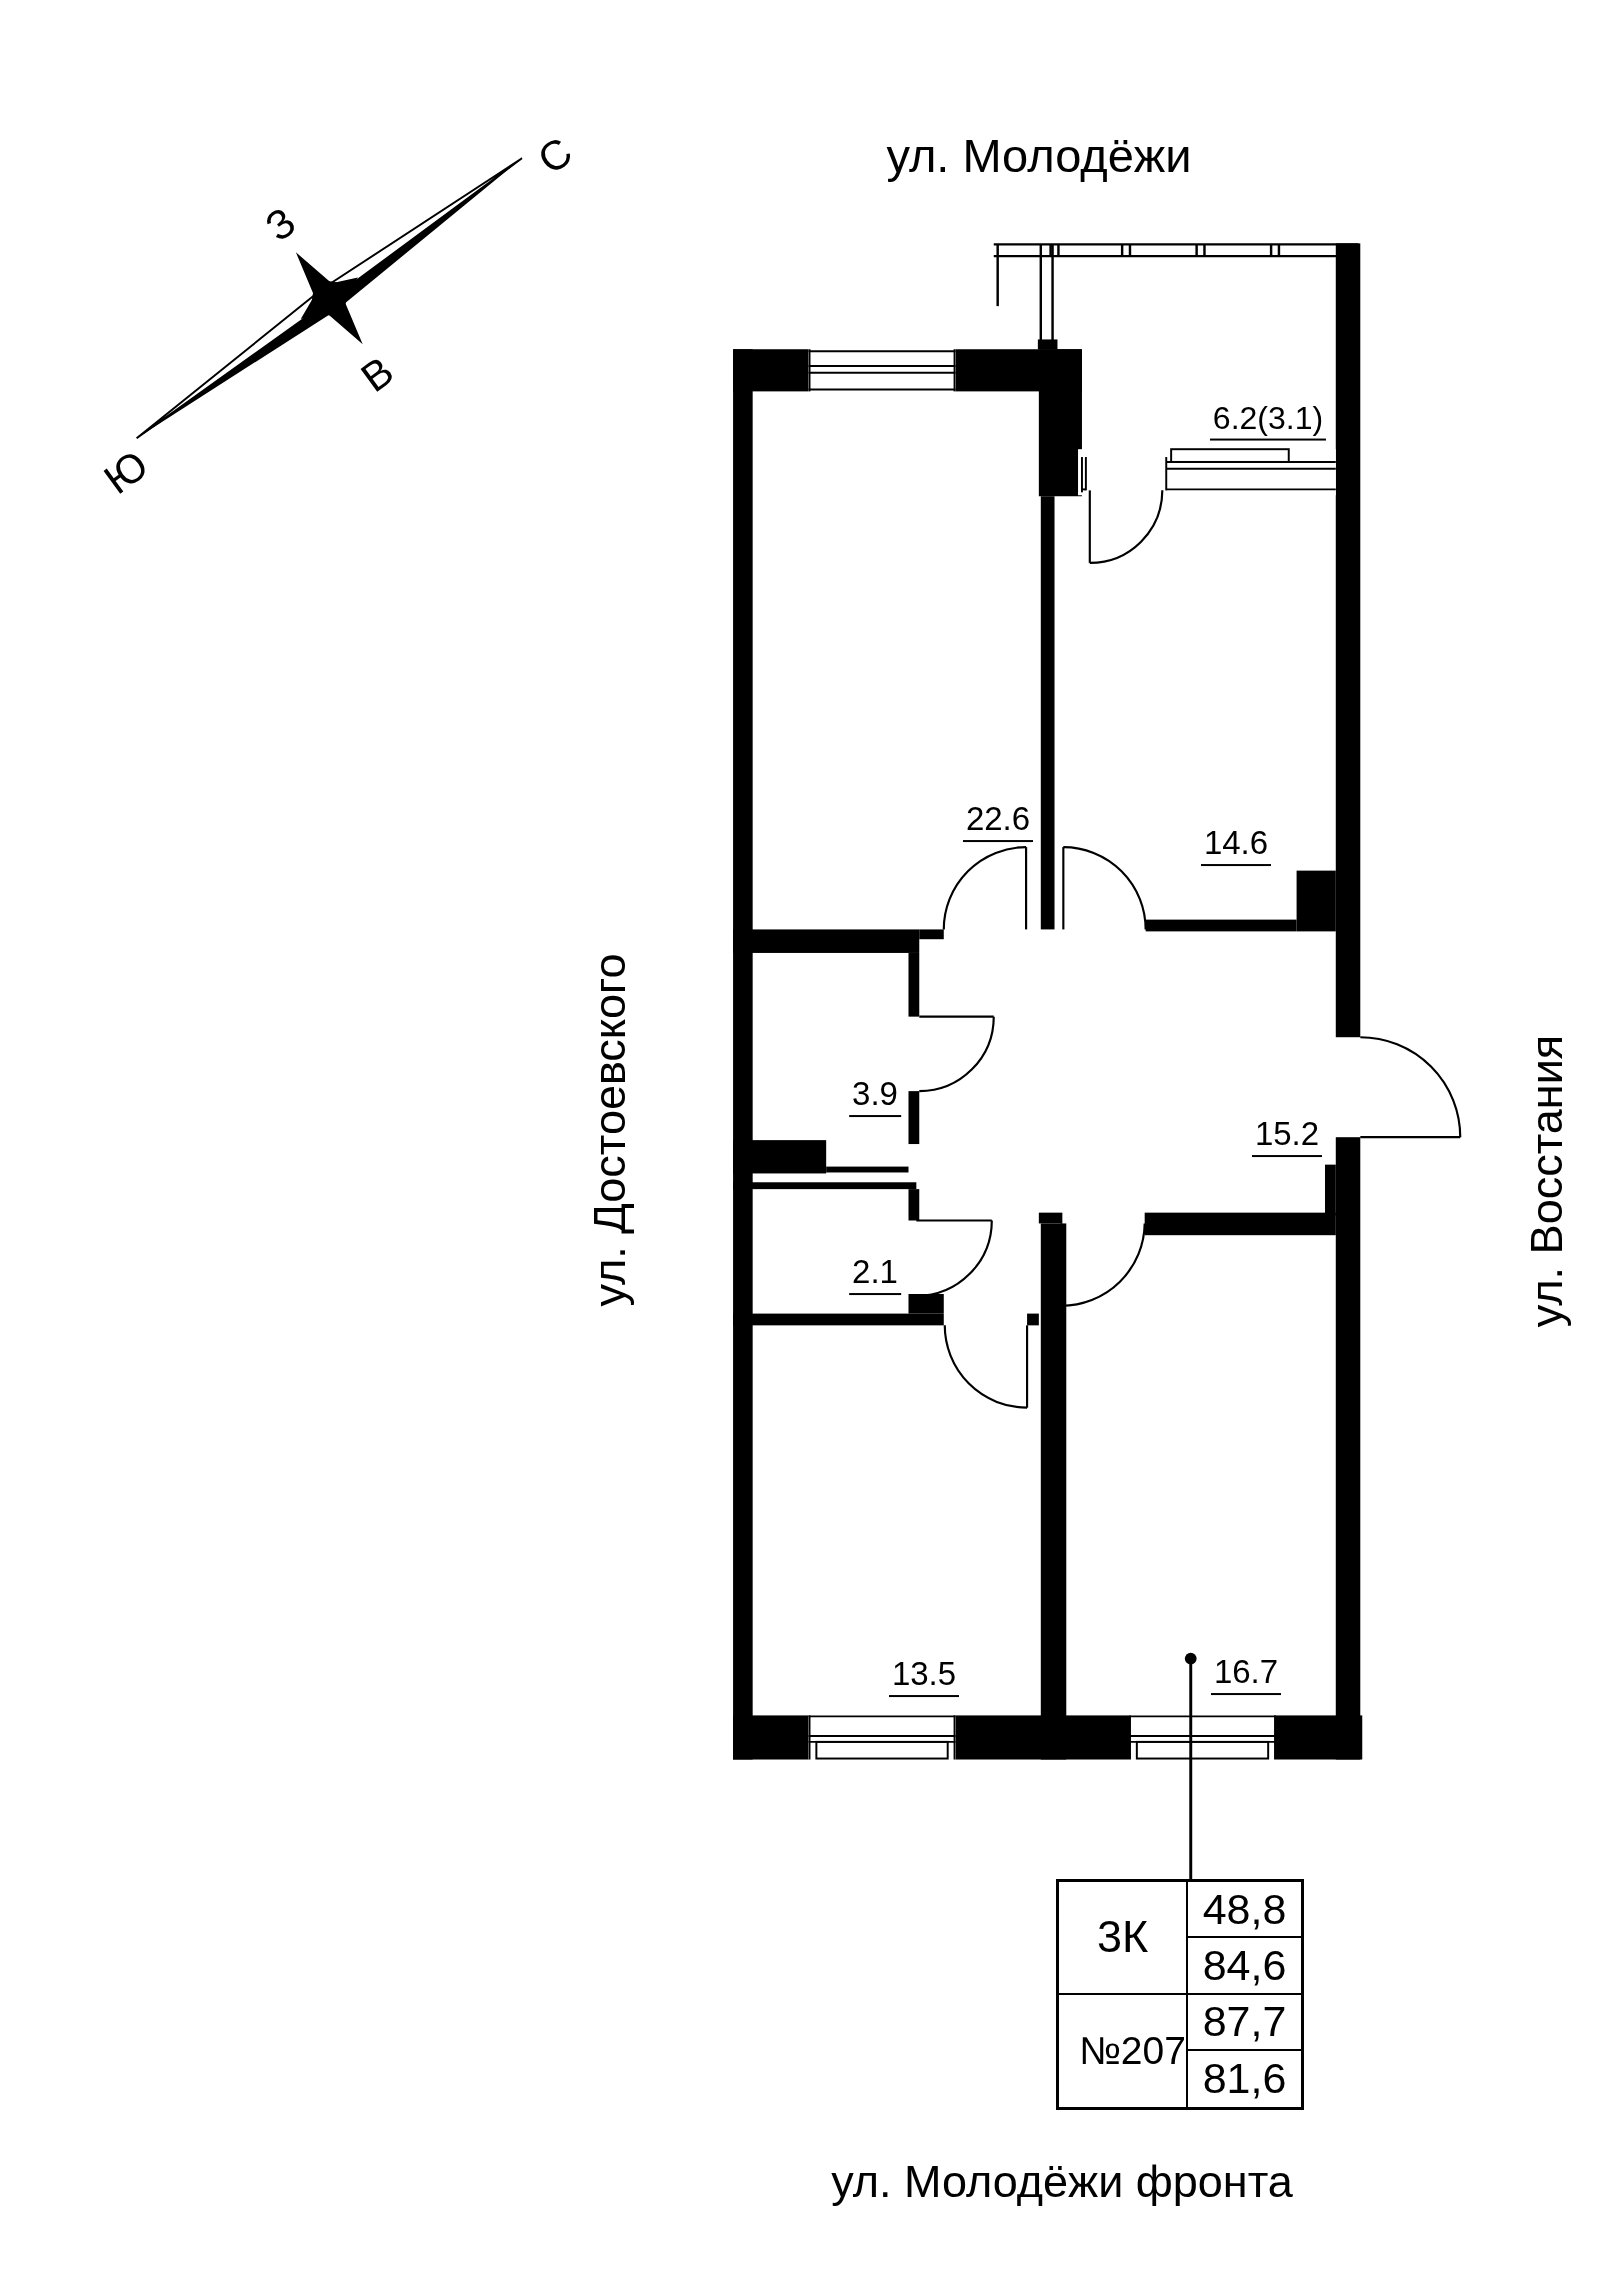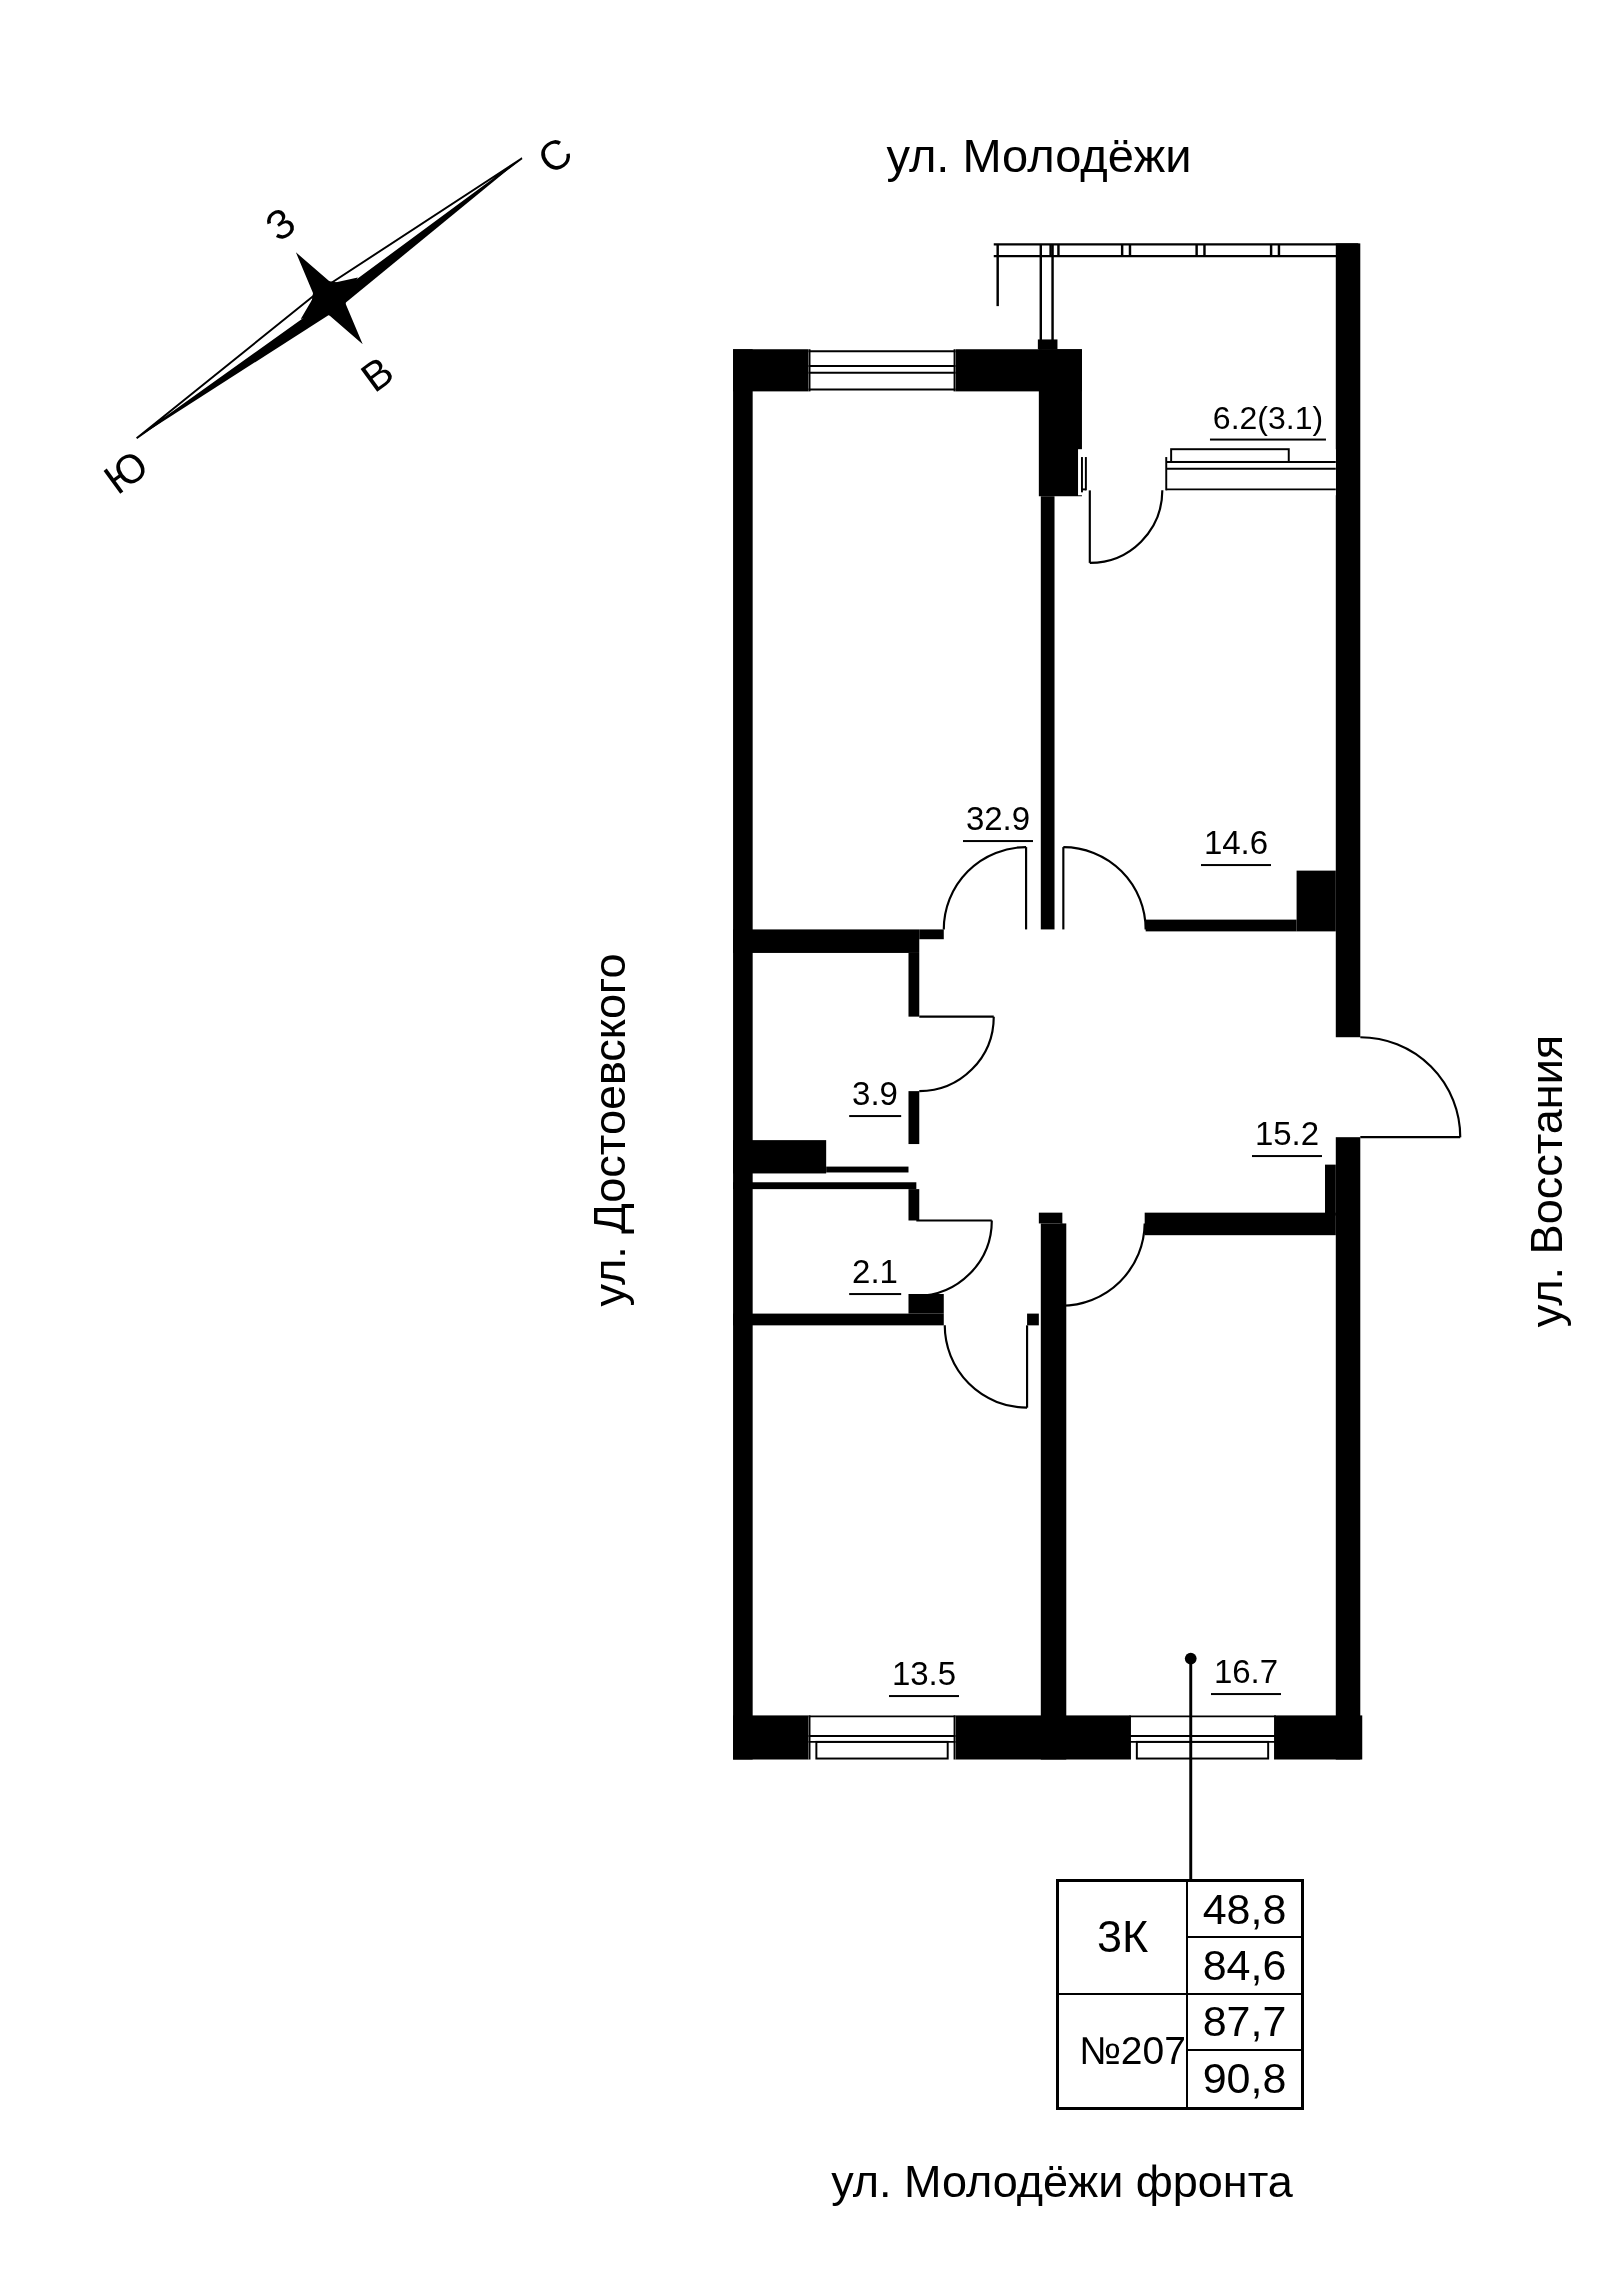--- a/index.html
+++ b/index.html
@@ -184,31 +184,31 @@
       <line x1="1215" y1="1692" x2="1215" y2="1917" stroke="#000" stroke-width="3"></line>
     </g>
   </svg>
 
   <div class="street" style="left:1039px;top:155px;font-size:47px">ул. Молодёжи</div>
   <div class="street" style="left:1062px;top:2182px">ул. Молодёжи фронта</div>
   <div class="street vert" style="left:610px;top:1130px">ул. Достоевского</div>
   <div class="street vert" style="left:1547px;top:1181px">ул. Восстания</div>
 
   <div class="arealabel small" style="left:1268px;top:421px">6.2(3.1)</div>
-  <div class="arealabel" style="left:998px;top:822px">32.9</div>
+  <div class="arealabel" style="left:998px;top:822px">22.6</div>
   <div class="arealabel" style="left:1236px;top:846px">14.6</div>
   <div class="arealabel" style="left:875px;top:1097px">3.9</div>
   <div class="arealabel" style="left:1287px;top:1137px">15.2</div>
   <div class="arealabel" style="left:875px;top:1275px">2.1</div>
   <div class="arealabel" style="left:924px;top:1677px">13.5</div>
   <div class="arealabel" style="left:1246px;top:1675px">16.7</div>
 
   <div class="info-table">
     <div class="cell-type">3К</div>
     <div class="cell-number">№207</div>
     <div class="cell-v b" style="grid-row:1">48,8</div>
     <div class="cell-v b" style="grid-row:2">84,6</div>
     <div class="cell-v b" style="grid-row:3">87,7</div>
-    <div class="cell-v" style="grid-row:4">90,8</div>
+    <div class="cell-v" style="grid-row:4">81,6</div>
   </div>
 
 </div>
 
 
 </body></html>

